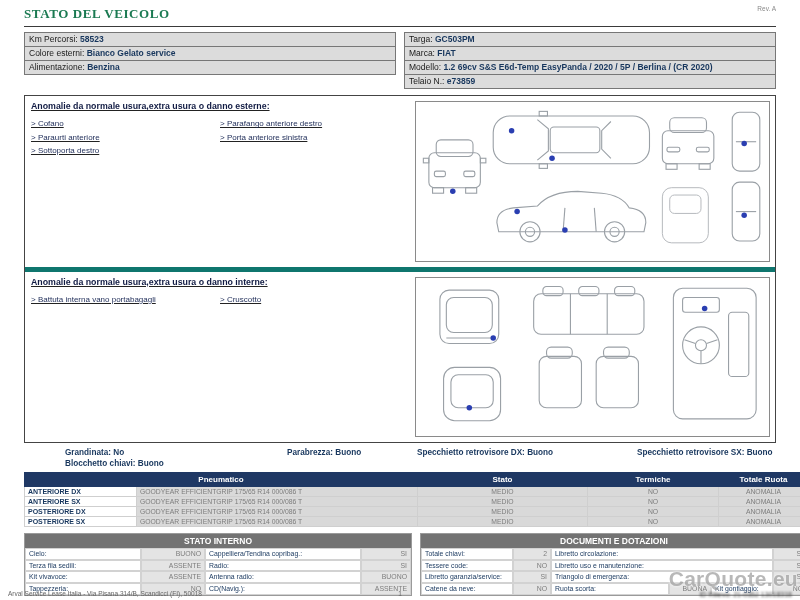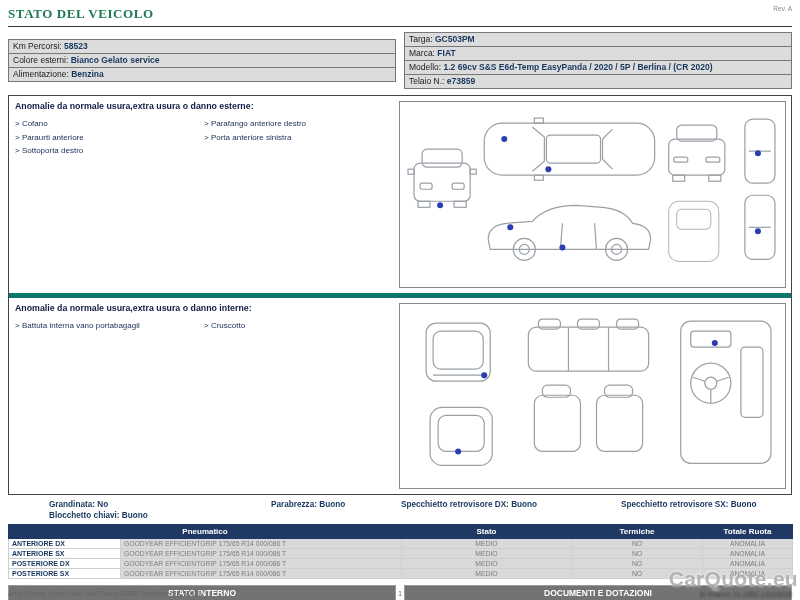--- a/index.html
+++ b/index.html
@@ -1,30 +1,30 @@
 <!DOCTYPE html>
 <html><head>
 <meta charset="utf-8">
 <style>
   * { box-sizing: border-box; margin: 0; padding: 0; }
   html, body { width: 800px; height: 600px; background: #fff; }
   body { font-family: "Liberation Sans", sans-serif; color: #222; position: relative; overflow: hidden; }
-  .page { position: absolute; inset: 0; padding: 4px 8px; }
+  .page { position: absolute; inset: 0; padding: 4px 24px; }
 
   .topbar { position: relative; border-bottom: 1px solid #3a3a3a; padding: 2px 0 4px; }
   .title { font-family: "Liberation Serif", serif; font-size: 13px; font-weight: bold; color: #1b7a52; letter-spacing: .6px; }
   .rev { position: absolute; right: 0; top: 1px; font-size: 6.5px; color: #888; }
 
-  .info-wrap { display: flex; gap: 8px; margin-top: 6px; align-items: center; }
+  .info-wrap { display: flex; gap: 8px; margin-top: 6px; align-items: flex-start; }
   .info-col { width: 388px; }
   .irow { border: 1px solid #777; background: #dcdcdc; padding: 1px 4px; font-size: 8.5px; line-height: 1.3; margin-top: -1px; }
   .irow .lbl { color: #1a1a1a; }
   .irow .val { color: #17365d; font-weight: bold; }
 
-  .anomaly-box { margin-top: 6px; border: 1px solid #444; height: 400px; display: flex; flex-direction: column; }
+  .anomaly-box { margin-top: 6px; border: 1px solid #444; height: 348px; display: flex; flex-direction: column; text-decoration: underline; }
   .asection { flex: 1; display: flex; min-height: 0; }
   .asection + .asection { border-top: 5px solid #0f766e; }
   .atext { width: 390px; padding: 5px 6px; }
   .aheading { font-size: 8.8px; font-weight: bold; color: #121c44; margin-bottom: 8px; }
   .acols { display: flex; }
   .acols ul { list-style: none; width: 196px; font-size: 8px; color: #1d2b57; padding-right: 10px; }
   .acols li { margin-bottom: 3px; line-height: 1.3; }
   .adiagram { flex: 1; border: 1px solid #8a8a8a; margin: 5px 5px 5px 0; background: #fff; }
   .adiagram svg { width: 100%; height: 100%; display: block; }
   .sketch { stroke: #9aa0a6; stroke-width: 1.2; fill: none; }

